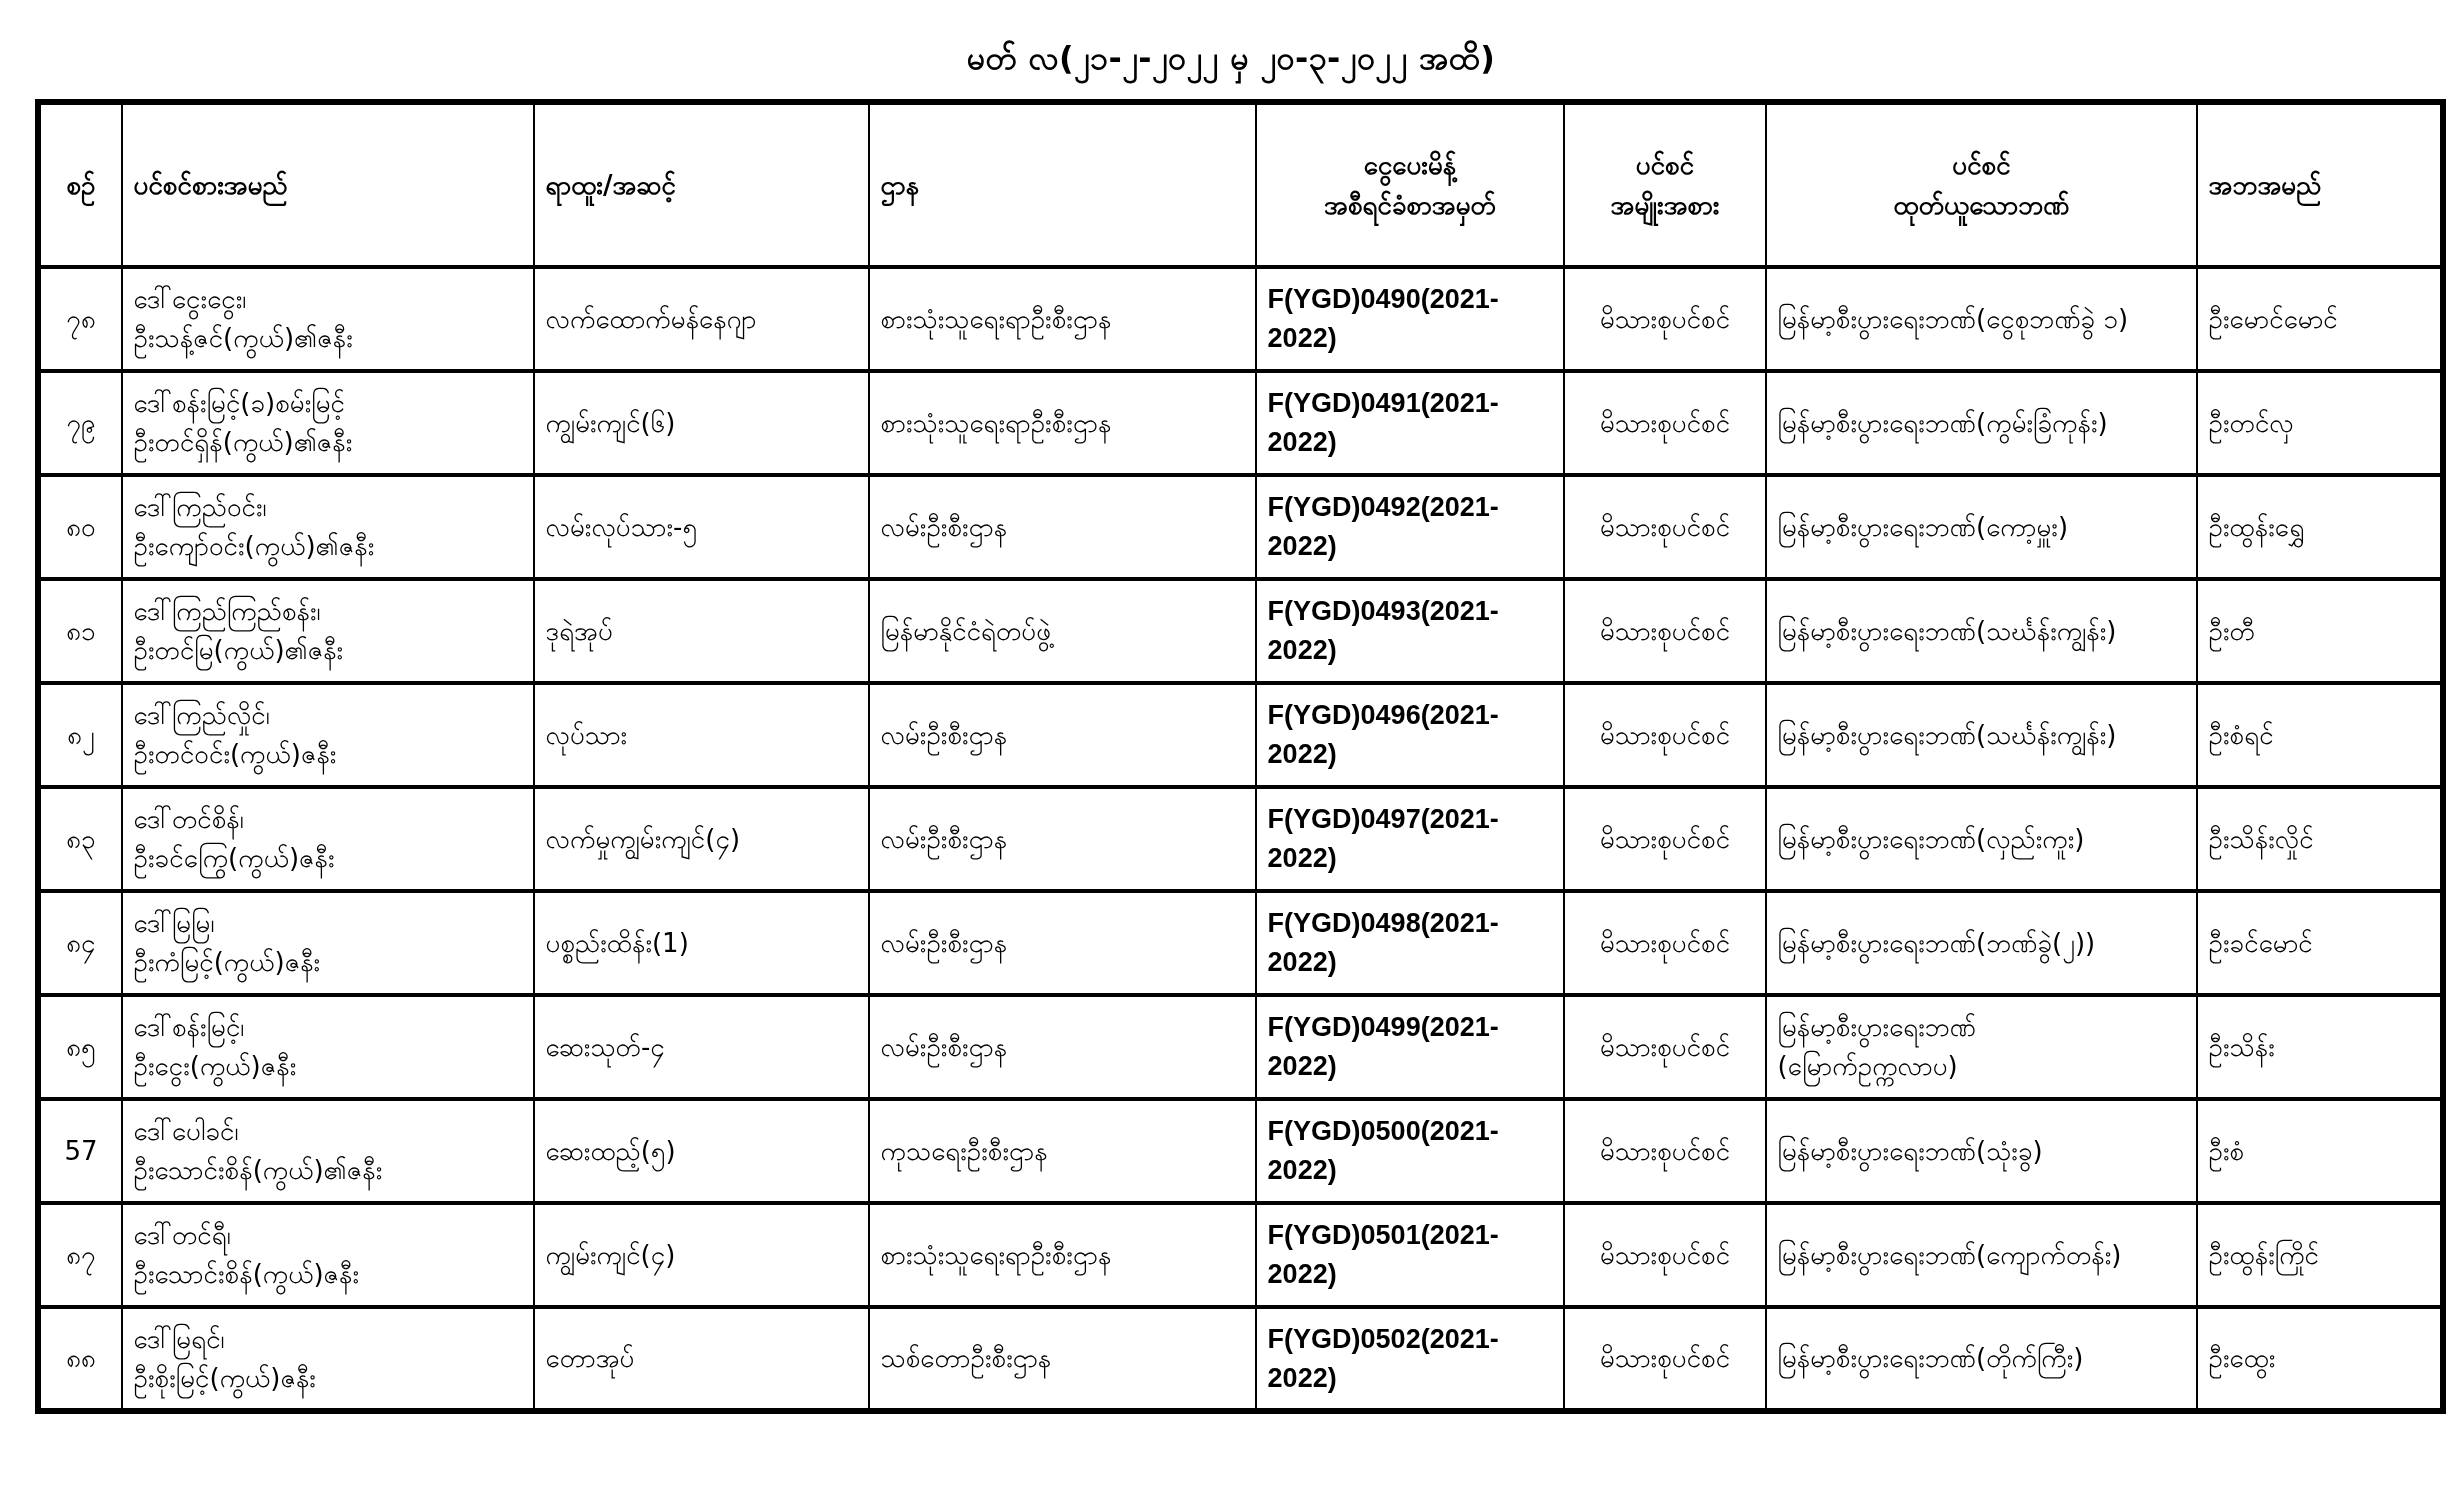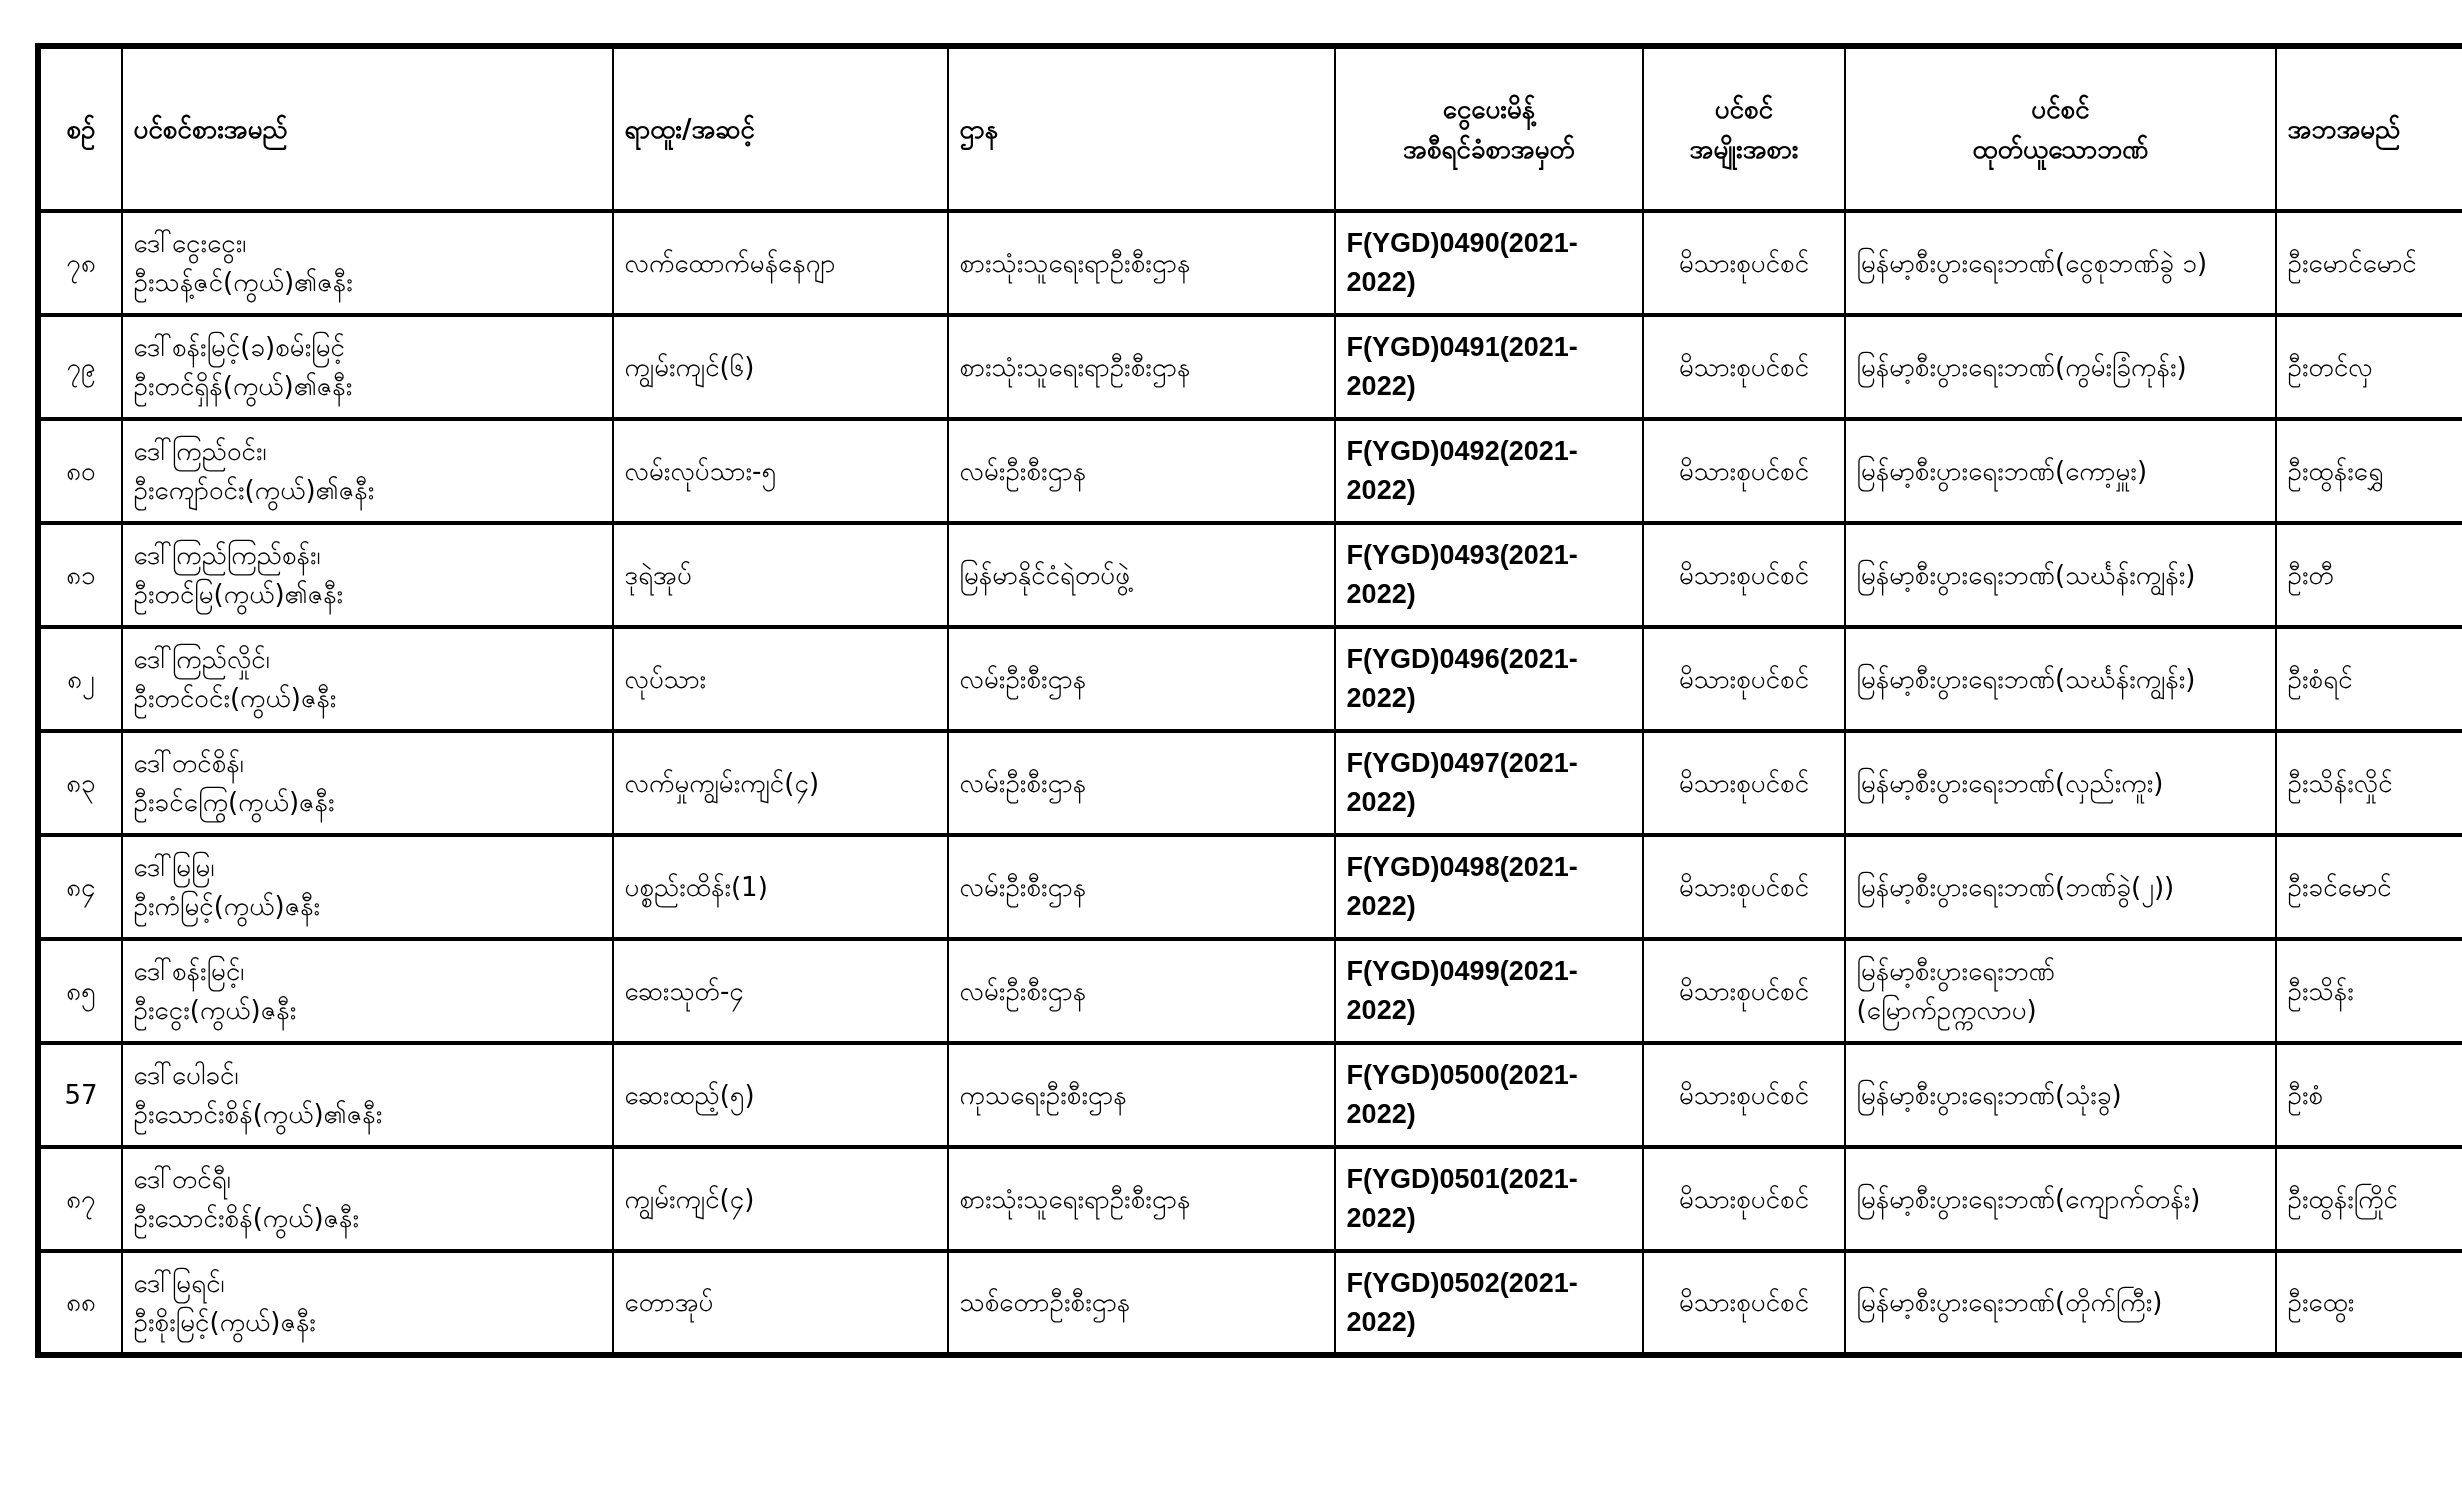--- a/index.html
+++ b/index.html
@@ -46,36 +46,37 @@
   }
   thead tr { height: 165px; }
   tbody tr { height: 104px; }
   th {
     font-weight: bold;
     text-align: center;
     line-height: 40px;
   }
   td { line-height: 39px; }
   .c-serial  { width: 84px;  text-align: center; }
-  .c-name    { width: 491px; text-align: left; }
+  .c-name    { width: 412px; text-align: left; }
   .c-pos     { width: 335px; text-align: left; }
   .c-dept    { width: 387px; text-align: left; }
   .c-pay     { width: 308px; 
                font-family: "Liberation Sans", sans-serif;
                font-weight: bold; font-size: 27px; }
   .c-type    { width: 202px; text-align: center; }
   .c-bank    { width: 431px; text-align: left; }
   .c-father  { width: 246px; text-align: left; }
   td .line, th .line { display: block; }
 </style>
 </head>
 <body>
 
 <div class="page">
 
+  <div class="doc-title">မတ် လ(၂၁-၂-၂၀၂၂ မှ ၂၀-၃-၂၀၂၂ အထိ)</div>
 
   <table class="pension-table">
     <colgroup>
       <col class="c-serial">
         <col class="c-name">
         <col class="c-pos">
         <col class="c-dept">
       <col class="c-pay">
         <col class="c-type">
         <col class="c-bank">

